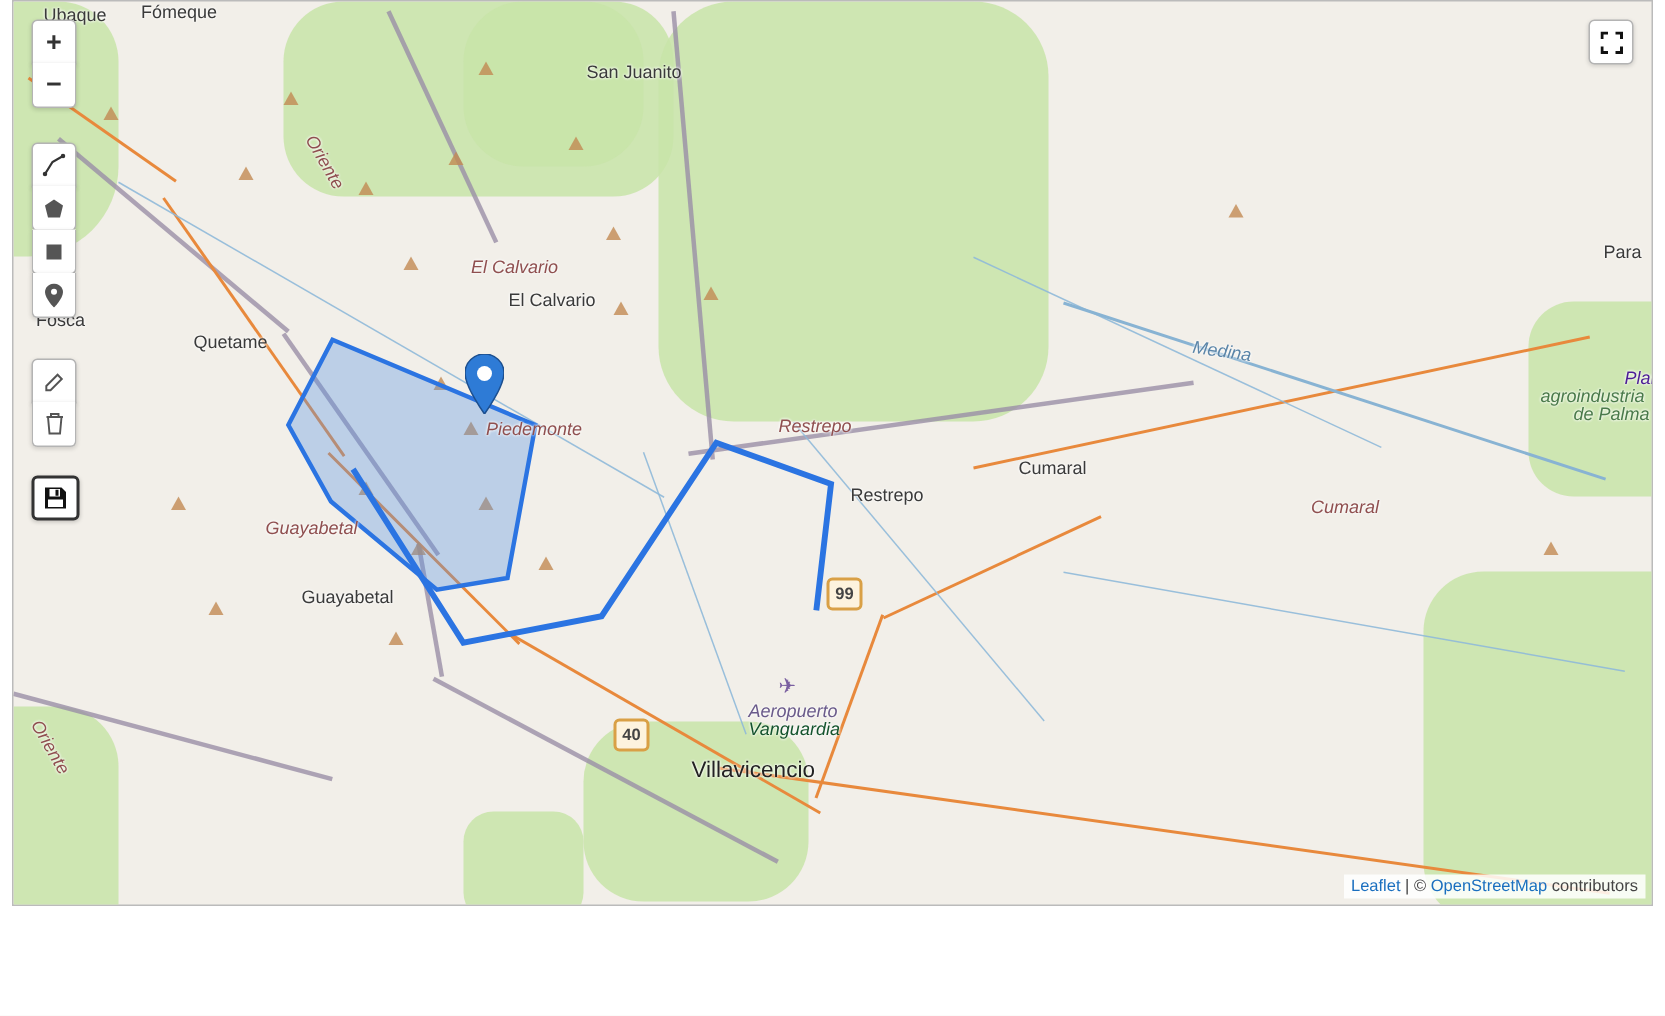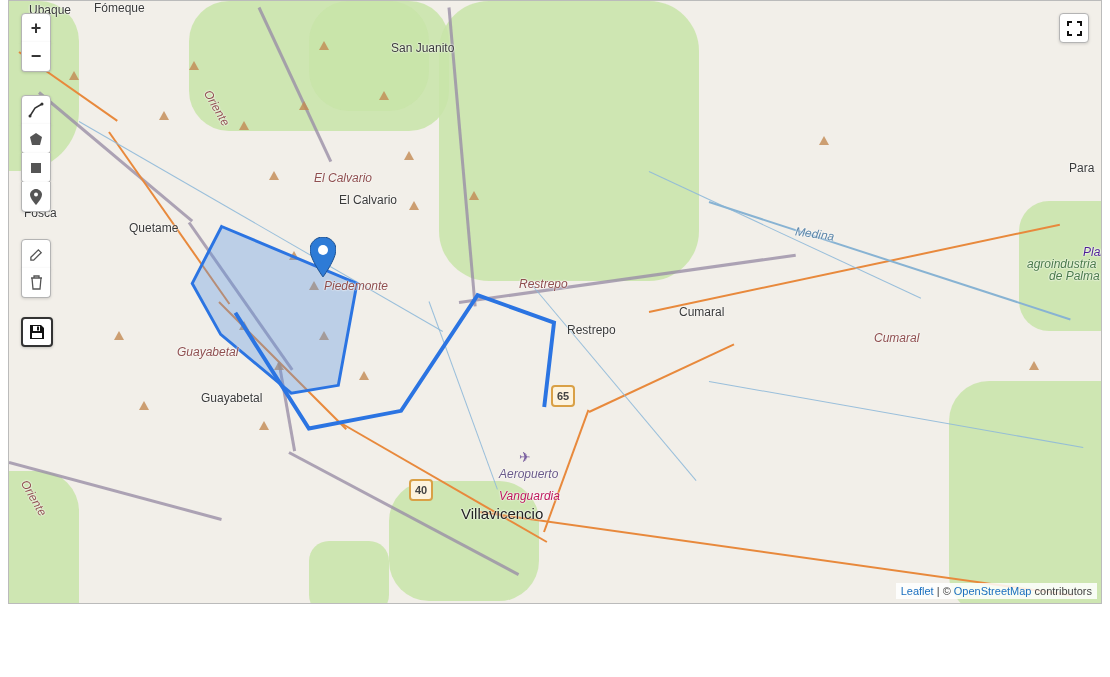--- a/index.html
+++ b/index.html
@@ -140,26 +140,26 @@
     <span class="map-label italic" style="left:510px;top:276px;">Restrepo</span>
     <span class="map-label" style="left:558px;top:322px;">Restrepo</span>
     <span class="map-label" style="left:670px;top:304px;">Cumaral</span>
     <span class="map-label italic" style="left:865px;top:330px;">Cumaral</span>
     <span class="map-label" style="left:1060px;top:160px;">Para</span>
     <span class="map-label italic" style="left:188px;top:100px;transform:rotate(60deg);">Oriente</span>
     <span class="map-label italic" style="left:5px;top:490px;transform:rotate(60deg);">Oriente</span>
     <span class="map-label river-lbl" style="left:786px;top:226px;transform:rotate(8deg);">Medina</span>
     <span class="map-label city" style="left:452px;top:504px;">Villavicencio</span>
     <span class="map-label" style="left:490px;top:466px;font-style:italic;color:#6a5a8a;">Aeropuerto</span>
-    <span class="map-label" style="left:490px;top:488px;font-style:italic;color:#be185d;">Vanguardia</span>
+    <span class="map-label" style="left:490px;top:478px;font-style:italic;color:#14532d;">Vanguardia</span>
     <span class="airport" style="left:510px;top:448px;">✈</span>
     <span class="map-label" style="left:1074px;top:244px;font-style:italic;color:#4c1d95;">Plantación</span>
     <span class="map-label" style="left:1018px;top:256px;font-style:italic;color:#4a7a4a;">agroindustria</span>
     <span class="map-label" style="left:1040px;top:268px;font-style:italic;color:#4a7a4a;">de Palma</span>
-    <div class="shield" style="left:542px;top:384px;">65</div>
+    <div class="shield" style="left:542px;top:384px;">99</div>
     <div class="shield" style="left:400px;top:478px;">40</div>
 
     <div class="ctrl-stack zoom">
       <div class="ctrl-btn joined-first">+</div>
       <div class="ctrl-btn joined">−</div>
     </div>
 
     <div class="ctrl-stack draw">
       <div class="ctrl-btn joined-first">
         <svg width="16" height="16" viewBox="0 0 16 16">

